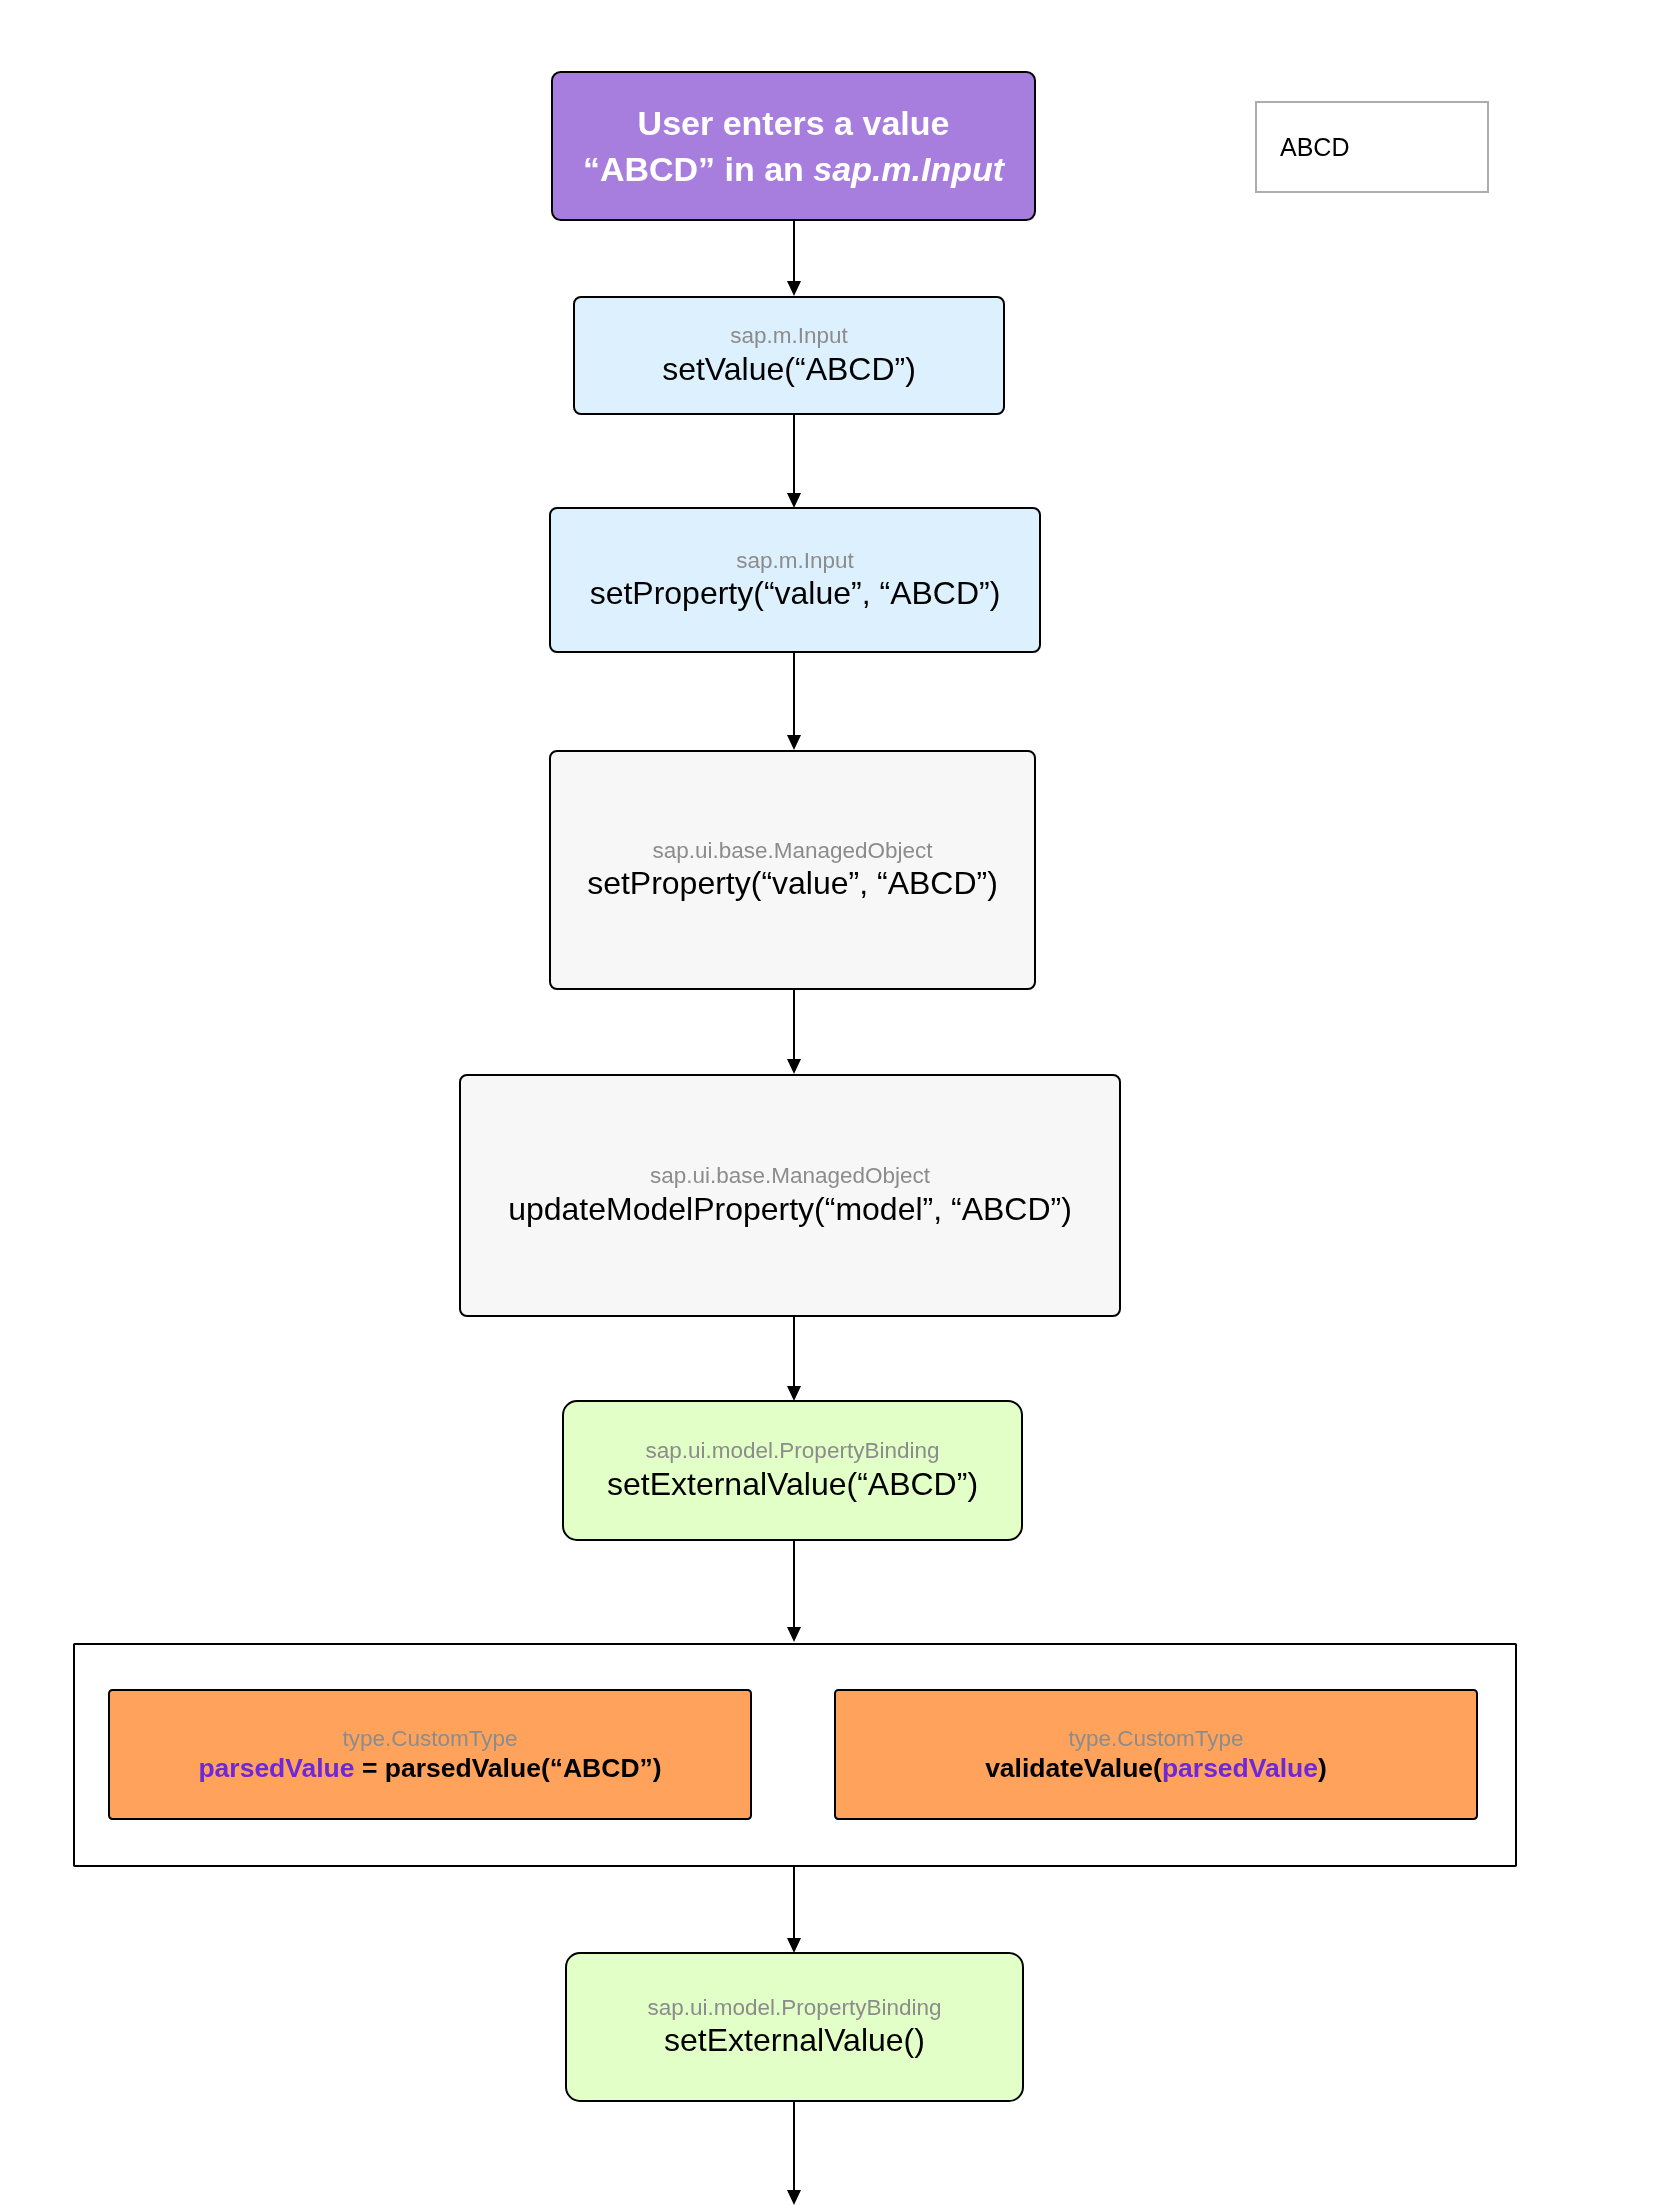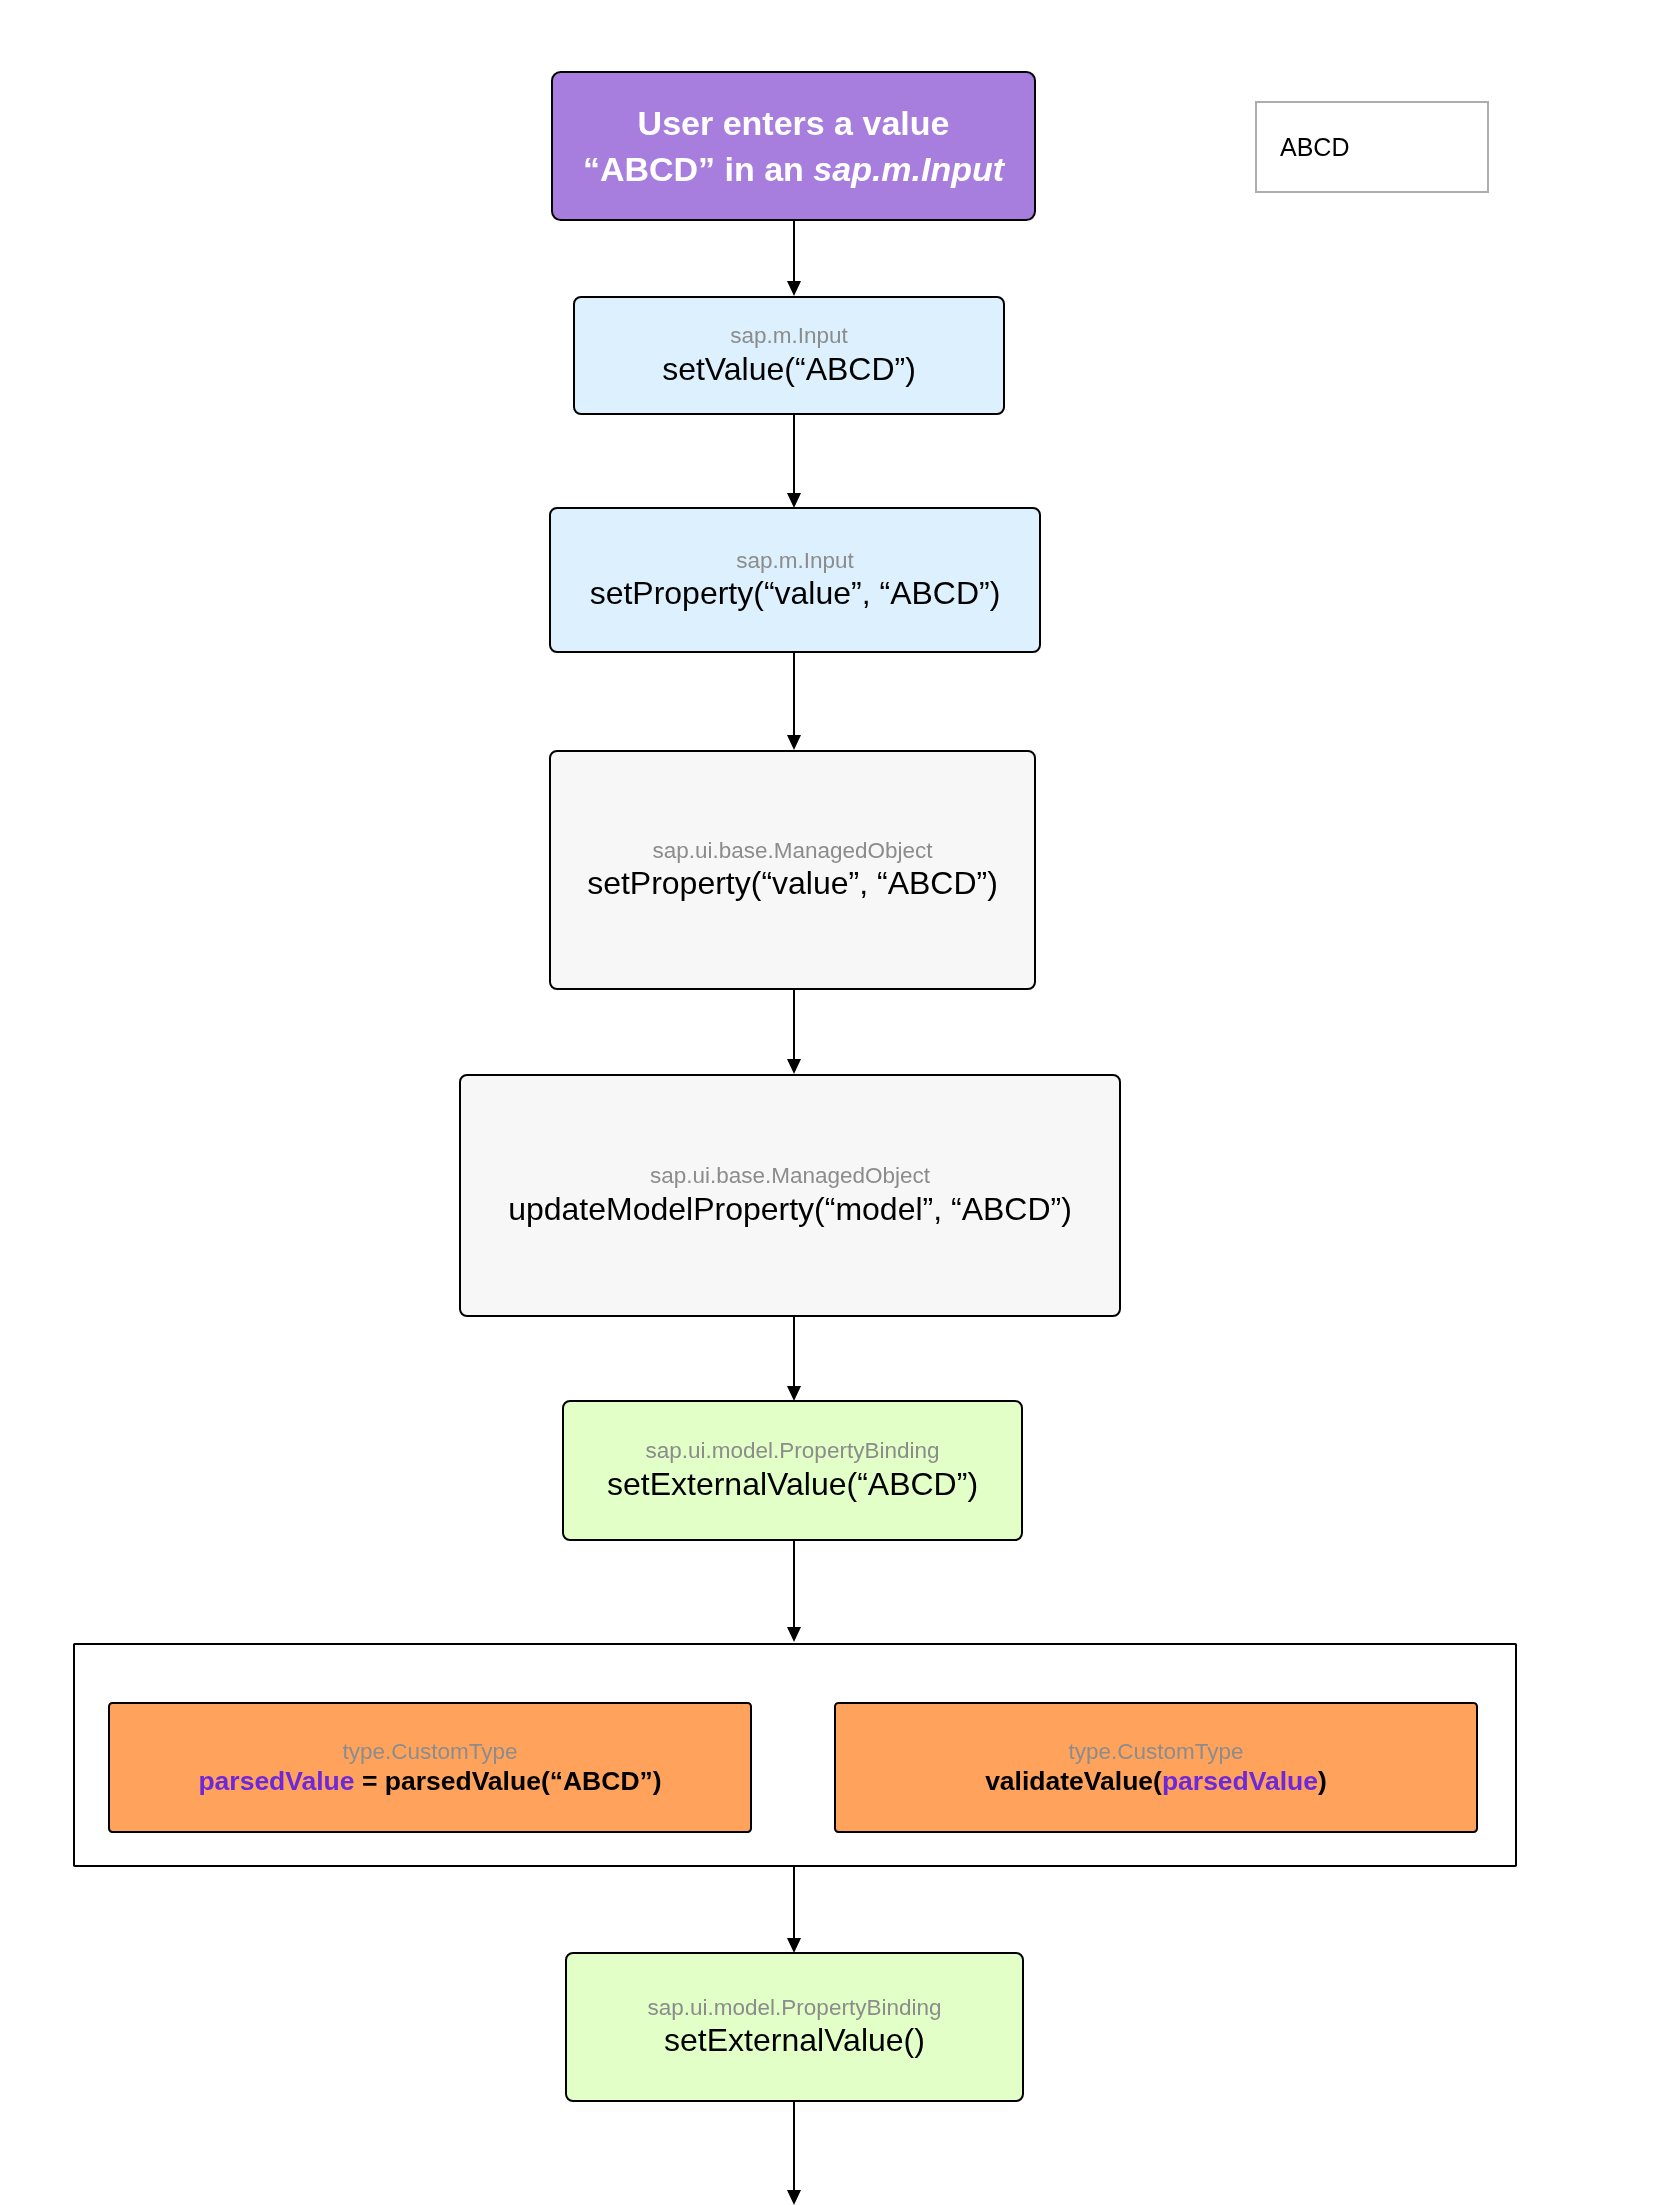--- a/index.html
+++ b/index.html
@@ -50,22 +50,22 @@
     color: #ffffff;
     font-size: 34px;
     font-weight: bold;
     line-height: 1.36;
   }
   .n-purple .headline i {
     font-style: italic;
   }
   .n-blue   { background: #ddf0fe; }
   .n-grey   { background: #f7f7f7; text-align: center; }
-  .n-green  { background: #e1ffc6; }
-  .n-orange { background: #ffa35c; margin-top: 13px; }
+  .n-green  { background: #e1ffc6; border-radius: 15px; }
+  .n-orange { background: #ffa35c; }
 
   .n-orange .sig {
     font-weight: bold;
     font-size: 26.5px;
   }
   .n-orange .sig .var-green { color: #6d28d9; }
 
   
   .group-box {
     position: absolute;

